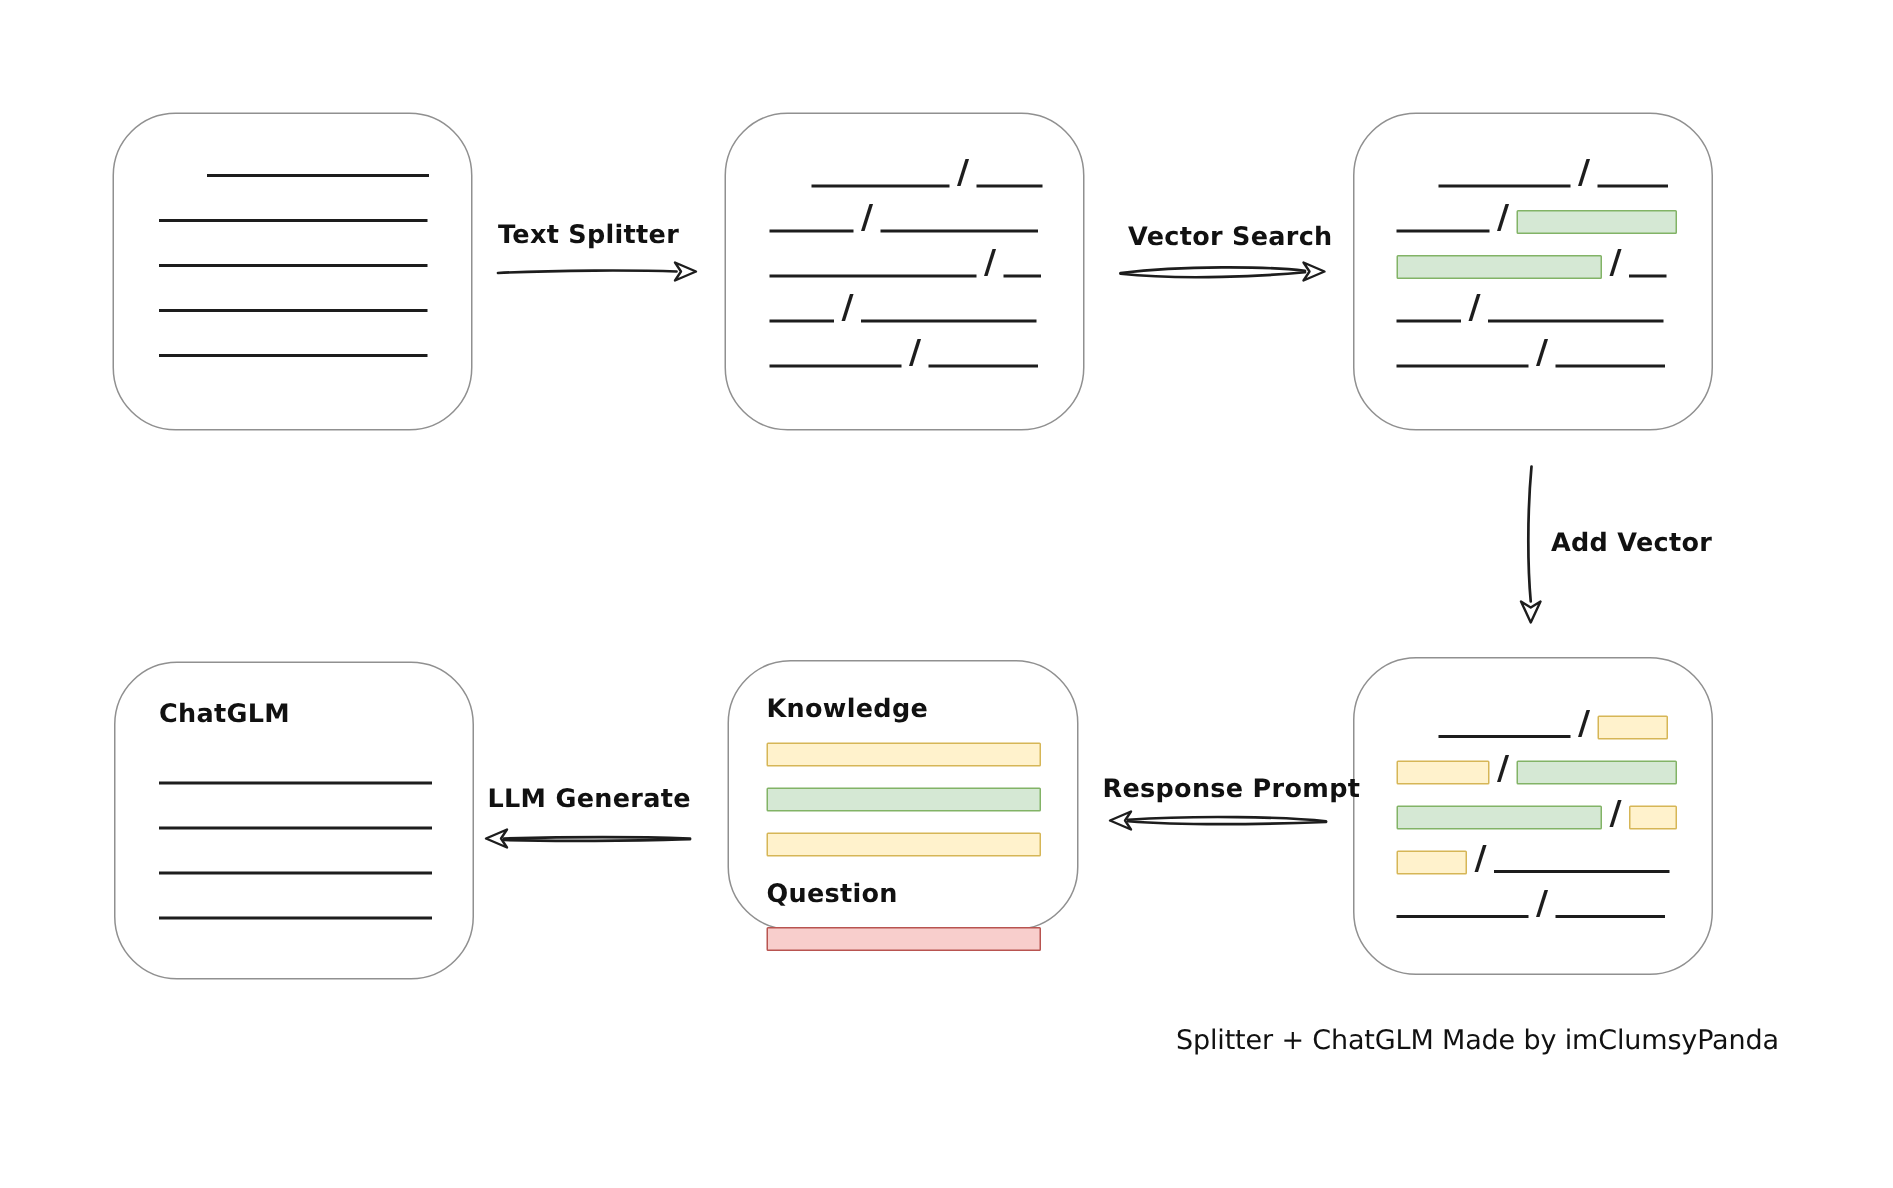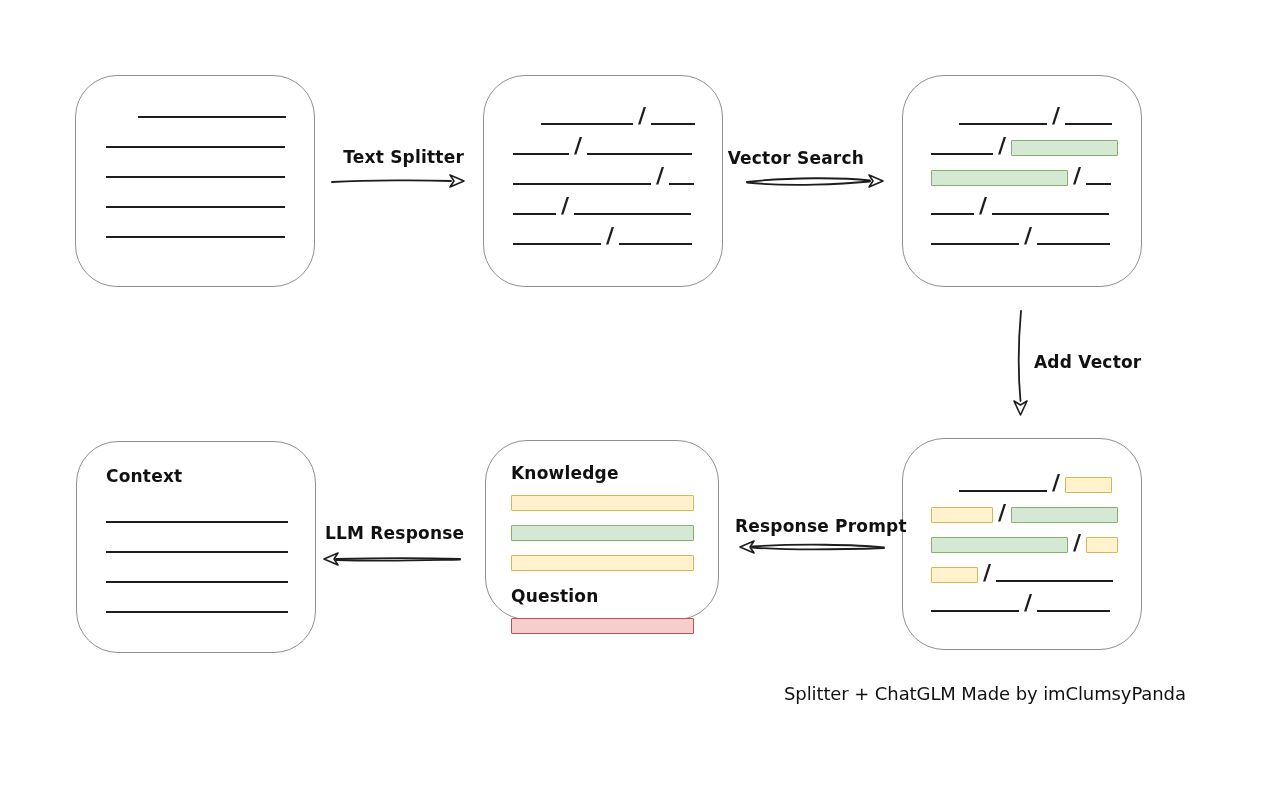--- a/index.html
+++ b/index.html
@@ -28,21 +28,21 @@
     display:inline-block; height:16px; flex:0 0 auto;
     box-sizing:border-box; border:1.5px solid; border-radius:1px;
   }
   .seg-box.green  { background:var(--green-fill,#d5e8d4);  border-color:var(--green-stroke,#82b366); }
   .seg-box.yellow { background:var(--yellow-fill,#fff2cc); border-color:var(--yellow-stroke,#d6b656); }
   .seg-box.red    { background:var(--red-fill,#f8cecc);    border-color:var(--red-stroke,#b85450); }
   .prompt-bars .seg-box { margin-bottom:4px; }
   .node-label { font-size:17px; font-weight:600; letter-spacing:0.2px; line-height:24px; }
   .arrow-label {
     position:absolute; font-size:17px; font-weight:600; letter-spacing:0.2px;
-    text-align:right; white-space:nowrap; color:#111;
+    text-align:left; white-space:nowrap; color:#111;
   }
   svg.arrow { position:absolute; overflow:visible; }
   svg.arrow path { stroke:var(--ink,#1d1d1d); fill:none; stroke-width:1.8; stroke-linecap:round; stroke-linejoin:round; }
   svg.arrow path.head { fill:#ffffff; stroke-width:1.6; }
   .footer-credit {
     position:absolute; left:784px; top:683px;
     font-size:18px; font-weight:500; letter-spacing:-0.1px; color:#111; white-space:nowrap;
   }
 </style>
 </head>
@@ -132,21 +132,21 @@
         </div>
       </div>
   </div>
 
   <div class="arrow-label" style="left:332px; top:147px; width:132px;">Text Splitter</div>
   <svg class="arrow" style="left:330px; top:171px;" width="136" height="20" viewBox="0 0 136 20">
     <path d="M2,11 C40,9 95,9 121,10"></path>
     <path class="head" d="M120,4 L134,10 L120,16 L124,10 Z"></path>
   </svg>
 
-  <div class="arrow-label" style="left:722px; top:148px; width:142px;">Vector Search</div>
+  <div class="arrow-label" style="left:752px; top:148px; width:142px;">Vector Search</div>
   <svg class="arrow" style="left:744px; top:169px;" width="142" height="22" viewBox="0 0 142 22">
     <path d="M3,13 C45,8 100,8.5 126,11.5"></path>
     <path d="M3,13.5 C45,18 100,15 126,12.5"></path>
     <path class="head" d="M125,6 L139,12 L125,18 L129,12 Z"></path>
   </svg>
 
   <svg class="arrow" style="left:1007px; top:309px;" width="26" height="110" viewBox="0 0 26 110">
     <path d="M14,2 C11,35 11.5,70 13.5,92"></path>
     <path class="head" d="M7,92 L13.5,106 L20,92 L13.5,96 Z"></path>
   </svg>
@@ -201,21 +201,21 @@
       <div class="prompt-bars">
           <div class="chunk-row">
             <span class="seg-box red" style="width: 183px;"></span>
           </div>
         </div>
     </div>
   </div>
 
   <div class="node" style="left:76px; top:441px; width:240px; height:212px;">
     <div class="node-content" style="padding:22px 0 0 29px;">
-      <div class="node-label">Context</div>
+      <div class="node-label">ChatGLM</div>
       <div style="margin-top:6px;">
           <div class="chunk-row">
             <span class="seg-line" style="width: 182px;"></span>
           </div>
           <div class="chunk-row">
             <span class="seg-line" style="width: 182px;"></span>
           </div>
           <div class="chunk-row">
             <span class="seg-line" style="width: 182px;"></span>
           </div>
@@ -226,21 +226,21 @@
     </div>
   </div>
 
   <div class="arrow-label" style="left:735px; top:516px; width:152px;">Response Prompt</div>
   <svg class="arrow" style="left:737px; top:536px;" width="150" height="22" viewBox="0 0 150 22">
     <path d="M15,10.5 C60,7.5 120,8.5 147,11.5"></path>
     <path d="M15,11.5 C60,15 120,13 147,12"></path>
     <path class="head" d="M17,5 L3,11 L17,17 L13,11 Z"></path>
   </svg>
 
-  <div class="arrow-label" style="left:325px; top:523px; width:138px;">LLM Response</div>
+  <div class="arrow-label" style="left:325px; top:523px; width:138px;">LLM Generate</div>
   <svg class="arrow" style="left:321px; top:549px;" width="142" height="20" viewBox="0 0 142 20">
     <path d="M15,10 C70,8.5 110,9 139,10"></path>
     <path d="M15,11 C70,12.5 110,11 139,10.5"></path>
     <path class="head" d="M17,4 L3,10 L17,16 L13,10 Z"></path>
   </svg>
 
   <div class="footer-credit">Splitter + ChatGLM Made by imClumsyPanda</div>
 
 </div>
 

